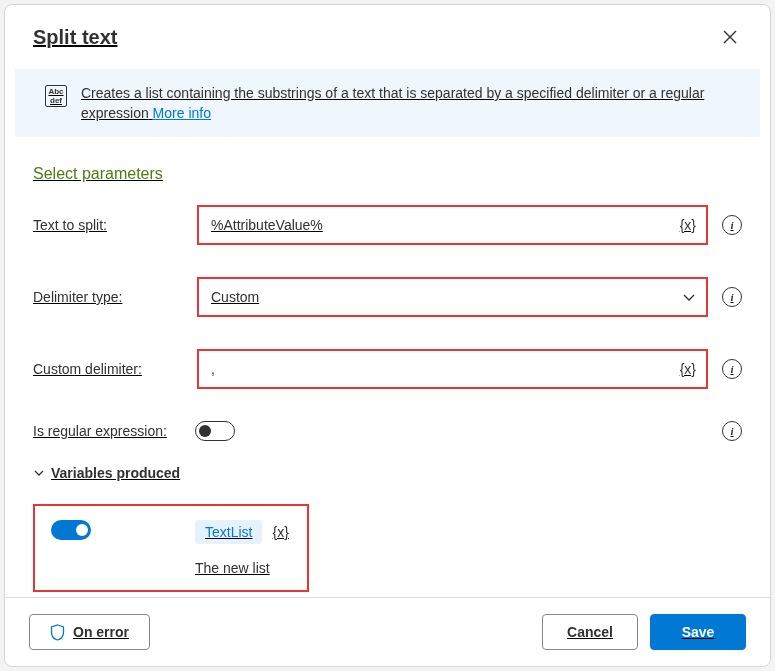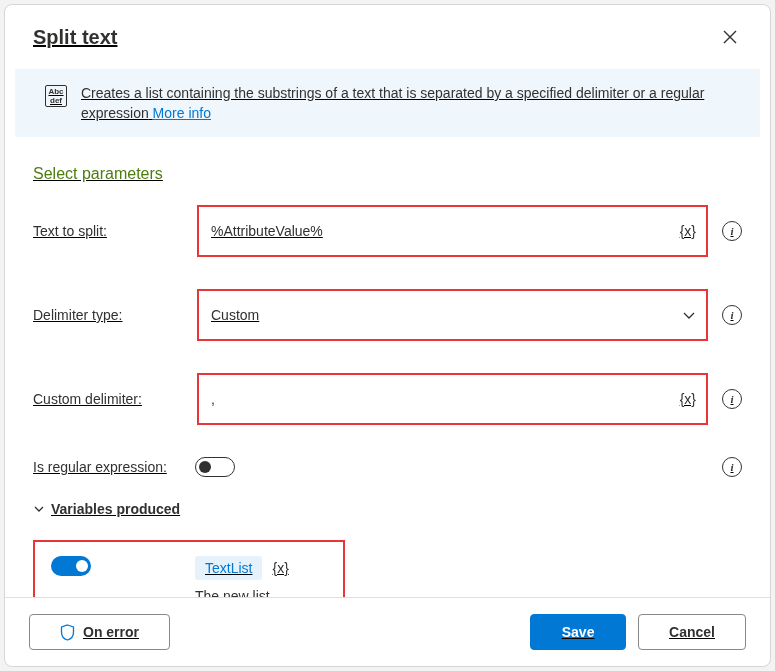--- a/index.html
+++ b/index.html
@@ -99,21 +99,21 @@
   color: #323130;
   flex-shrink: 0;
 }
 .field-input-wrap {
   flex: 1;
   position: relative;
   display: flex;
   align-items: center;
   border: 2px solid #e83535;
   background: #fff;
-  height: 52px;
+  height: 40px;
   padding: 0 10px 0 12px;
 }
 .field-input-wrap.select::after {
   content: '';
 }
 .field-input {
   flex: 1;
   border: none;
   outline: none;
   font-size: 14px;
@@ -191,21 +191,21 @@
   gap: 6px;
   font-size: 14px;
   font-weight: 600;
   color: #323130;
   cursor: pointer;
   margin-bottom: 23px;
 }
 .vars-box {
   border: 2px solid #e83535;
   padding: 14px 20px 14px 16px;
-  width: 312px;
+  width: 276px;
 }
 .vars-inner {
   display: flex;
   align-items: flex-start;
   gap: 104px;
 }
 .var-chip-wrap {
   display: flex;
   align-items: center;
   gap: 4px;
@@ -214,32 +214,32 @@
   background: #e5f1fb;
   color: #0078d4;
   padding: 4px 10px;
   border-radius: 3px;
   font-size: 14px;
   cursor: pointer;
 }
 .var-desc {
   font-size: 14px;
   color: #323130;
-  margin-top: 8px;
+  margin-top: 16px;
 }
 .footer {
   border-top: 1px solid #e1dfdd;
   padding: 16px 24px;
   display: flex;
   align-items: center;
   gap: 12px;
 }
 .btn {
   height: 36px;
-  padding: 0 30px;
+  padding: 0 20px;
   border-radius: 4px;
   font-size: 14px;
   font-weight: 600;
   cursor: pointer;
   display: flex;
   align-items: center;
   justify-content: center;
   gap: 8px;
   border: 1px solid #8a8886;
   background: #fff;
@@ -348,17 +348,17 @@
   </div>
 
   <div class="footer">
     <button class="btn onerror">
       <svg width="15" height="17" viewBox="0 0 15 17">
           <path d="M7.5 1 L13.5 3 V8 C13.5 12 11 15 7.5 16 C4 15 1.5 12 1.5 8 V3 Z" stroke="#0078d4" stroke-width="1.3" fill="none"></path>
         </svg>
       <span>On error</span>
     </button>
     <div class="spacer"></div>
+    <button class="btn cancel">Cancel</button>
     <button class="btn primary">Save</button>
-    <button class="btn cancel">Cancel</button>
   </div>
 
 </div>
 
 </body></html>

